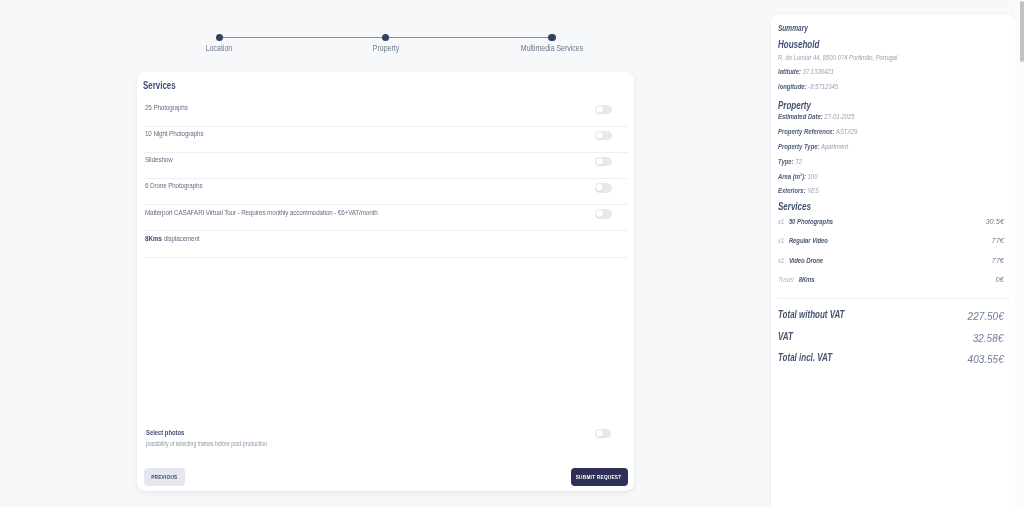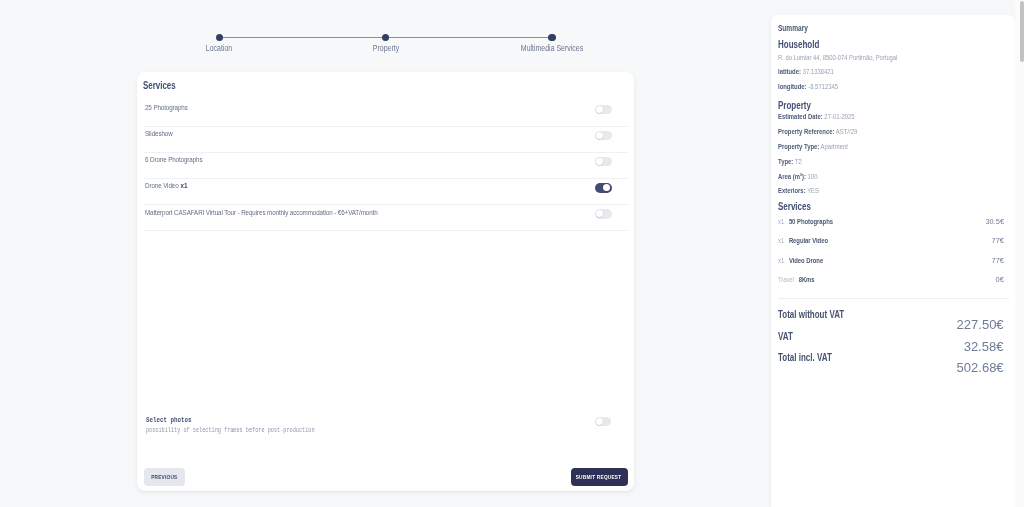--- a/index.html
+++ b/index.html
@@ -71,21 +71,21 @@
     border-bottom:1px solid #eef0f4;
   }
   .disp .lw { position:absolute; left:0.5px; top:-3.6px;
     white-space:nowrap; width:600px; line-height:1;
     transform:scaleX(0.835); transform-origin:left top; }
   .disp .v { font-size:7.5px; font-weight:bold; color:#3b4a6b; }
   .disp .l { font-size:7.5px; color:#626f87; margin-left:2.2px; letter-spacing:-0.13px; }
 
   
   .selphotos {
-    position:absolute; left:9px; top:344px; right:7px; height:24px;font-family:Liberation Mono, monospace;
+    position:absolute; left:9px; top:356px; right:7px; height:24px;
   }
   .selphotos .sp-title { font-size:7.3px; font-weight:bold; color:#3f4f73;
     display:block; width:200px; transform:scaleX(0.8); transform-origin:left top; }
   .selphotos .sp-sub { font-size:6.5px; color:#8b96ab; margin-top:3px;
     display:block; width:250px; transform:scaleX(0.8); transform-origin:left top; }
   .selphotos .tgl { top:0.5px; right:16px; }
 
   
   .btn-prev {
     position:absolute; left:7px; top:396px; width:41px; height:17.5px;
@@ -109,20 +109,21 @@
     letter-spacing:0.28px; display:inline-block;
     transform:scaleX(0.86); white-space:nowrap;
   }
 
   
   .summary {
     position:absolute; left:771px; top:15px; width:244px; height:492px;
     background:#ffffff; border-radius:7px 7px 0 0;
     box-shadow: 0 2px 6px rgba(16,24,40,0.05), 0 1px 2px rgba(16,24,40,0.035);
     overflow:hidden;
+    font-style:italic;
   }
   .sm-inner { position:absolute; left:6.8px; top:-13.5px; width:282px;
     transform:scaleX(0.8); transform-origin:left top; }
   .sm-row { position:absolute; left:0; width:282px; }
   .sm-title { font-size:8.2px; font-weight:bold; color:#46536d; line-height:1; top:23.5px; }
   .sm-h2 { font-size:10px; font-weight:bold; color:#404f72; line-height:1; }
   .sm-addr { font-size:7.3px; color:#98a3b5; line-height:1; }
   .sm-field { font-size:7.4px; color:#97a2b5; line-height:1; }
   .sm-field b { color:#4d5c78; font-weight:bold; }
 
@@ -133,22 +134,22 @@
   .sv-item .p { position:absolute; right:0; top:0; color:#6f7c97;
                 transform:scaleX(1.25); transform-origin:right top; }
   .sv-item.travel .q { color:#b0b8c6; letter-spacing:-0.1px; }
   .sv-item.travel .n { left:25.8px; color:#4a5872; font-weight:bold; }
 
   .sm-sep { position:absolute; left:0; width:288.5px; height:1px;
             background:#edeff3; top:296.5px; }
   .tot { height:12px; }
   .tot .tl { position:absolute; left:0; top:0;
              font-size:10px; font-weight:bold; color:#46536d; line-height:1; }
-  .tot .tv { position:absolute; right:0; top:8px;
-             font-size:13px; color:#6f7c97; line-height:1;
+  .tot .tv { position:absolute; right:0; top:2px;
+             font-size:10px; color:#6f7c97; line-height:1;
              transform:scaleX(1.25); transform-origin:right top; }
 
   
   .scrollbar-track {
     position:absolute; right:0; top:0; width:9px; height:507px;
     background:#fbfbfc;
   }
   .scrollbar-thumb {
     position:absolute; right:0.5px; top:1px; width:3.5px; height:61px;
     background:#c2c2c2; border-radius:2px;
@@ -180,42 +181,45 @@
   <div class="card">
     <div class="card-title">Services</div>
     <div class="rows" id="service-rows">
         <div class="srow">
           <span class="lw"><span class="txt">25 Photographs</span></span>
           <div class="tgl">
             <div class="knob"></div>
           </div>
         </div>
         <div class="srow">
+          <span class="lw"><span class="txt">10 Night Photographs</span></span>
+          <div class="tgl">
+            <div class="knob"></div>
+          </div>
+        </div>
+        <div class="srow">
           <span class="lw"><span class="txt">Slideshow</span></span>
           <div class="tgl">
             <div class="knob"></div>
           </div>
         </div>
         <div class="srow">
           <span class="lw"><span class="txt">6 Drone Photographs</span></span>
           <div class="tgl">
             <div class="knob"></div>
           </div>
         </div>
         <div class="srow">
-          <span class="lw"><span class="txt">Drone Video</span><span class="qty">x1</span></span>
-          <div class="tgl on">
-            <div class="knob"></div>
-          </div>
-        </div>
-        <div class="srow">
           <span class="lw"><span class="txt">Matterport CASAFARI Virtual Tour - Requires monthly accommodation - €6+VAT/month</span></span>
           <div class="tgl">
             <div class="knob"></div>
           </div>
+        </div>
+        <div class="disp">
+          <span class="lw"><span class="v">8Kms</span><span class="l">displacement</span></span>
         </div>
       </div>
 
     <div class="selphotos">
       <div class="sp-title">Select photos</div>
       <div class="sp-sub">possibility of selecting frames before post-production</div>
       <div class="tgl">
         <div class="knob"></div>
       </div>
     </div>
@@ -271,21 +275,21 @@
         <div class="sm-row tot" style="top: 308.5px;">
           <span class="tl">Total without VAT</span>
           <span class="tv">227.50€</span>
         </div>
         <div class="sm-row tot" style="top: 330px;">
           <span class="tl">VAT</span>
           <span class="tv">32.58€</span>
         </div>
         <div class="sm-row tot" style="top: 351.5px;">
           <span class="tl">Total incl. VAT</span>
-          <span class="tv">502.68€</span>
+          <span class="tv">403.55€</span>
         </div>
       </div>
   </div>
 
   <div class="scrollbar-track">
     <div class="scrollbar-thumb"></div>
   </div>
 
 </div>
 

